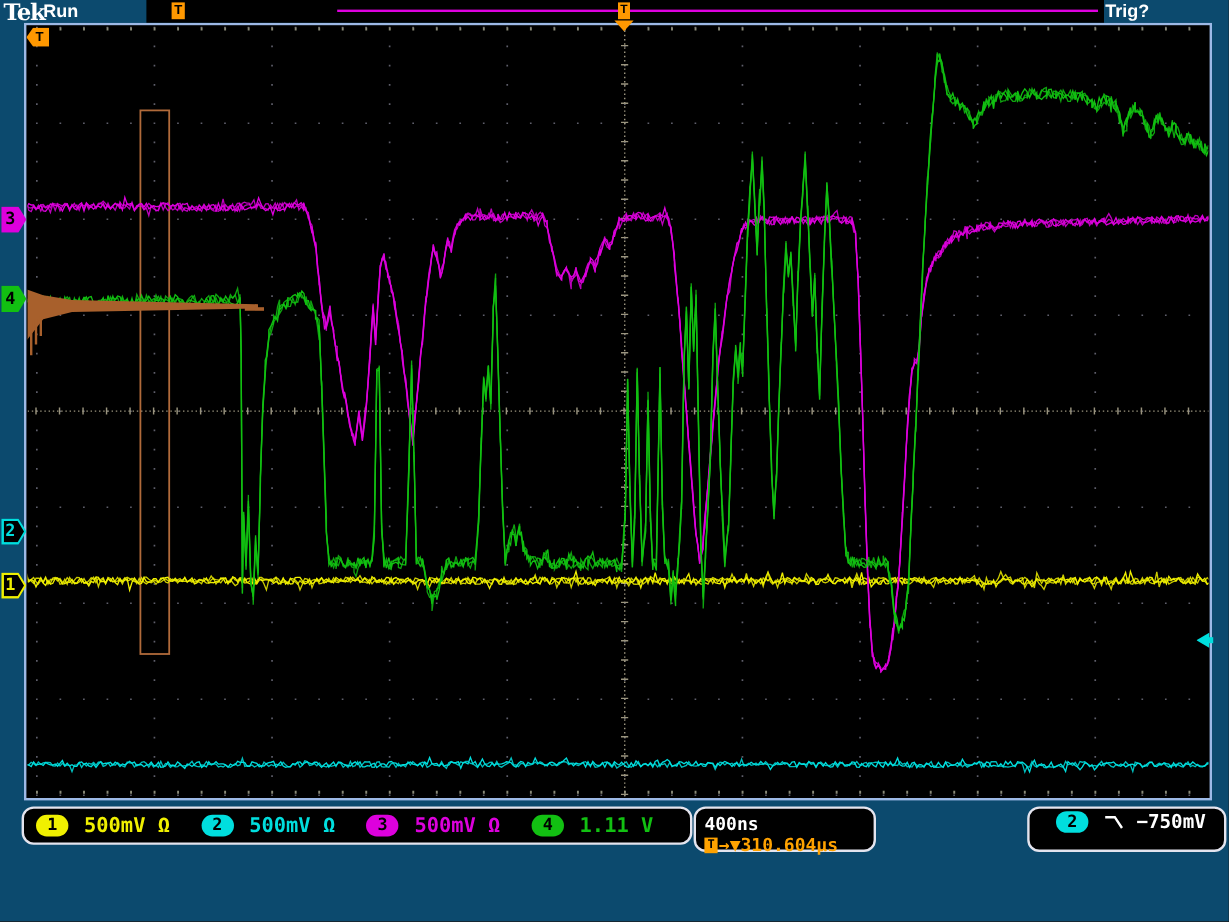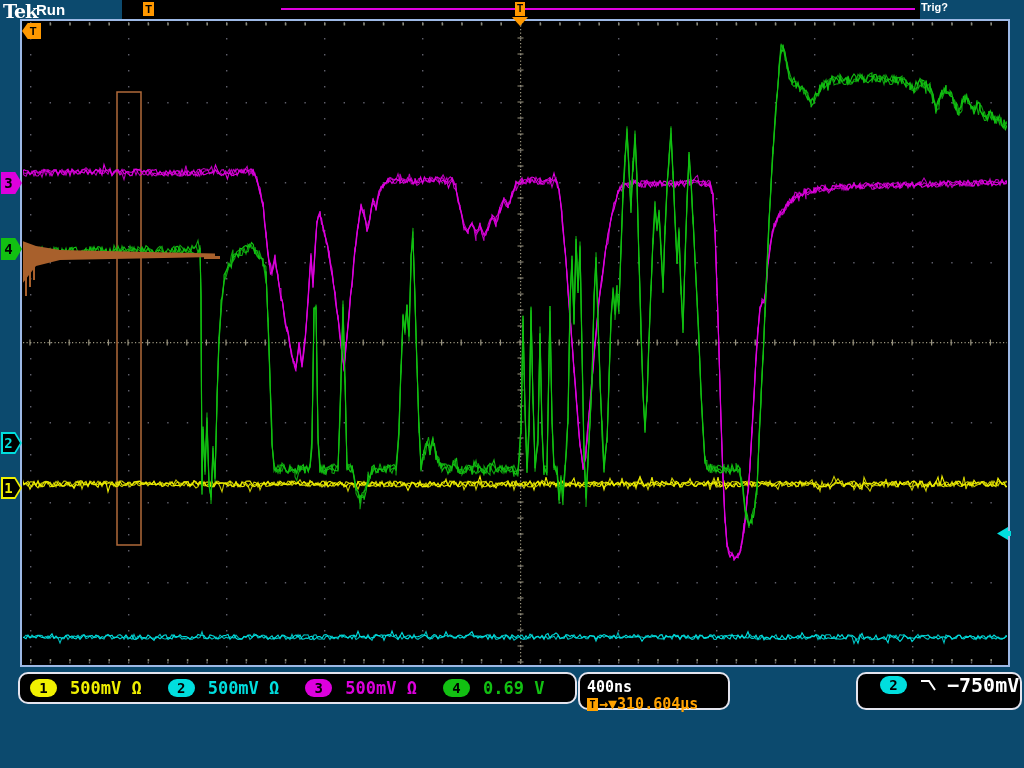--- a/index.html
+++ b/index.html
@@ -6,21 +6,21 @@
   .root{position:relative;width:1024px;height:768px;background:#0c4a6e;overflow:hidden;
         font-family:"Liberation Sans",sans-serif;-webkit-font-smoothing:none;}
   
   .tek-logo{position:absolute;left:3px;top:0px;color:#fff;font-family:"DejaVu Serif",serif;
             font-weight:bold;font-size:19px;letter-spacing:-1px;}
   .run-status{position:absolute;left:36px;top:1px;color:#fff;font-weight:bold;font-size:15px;}
   .record-strip{position:absolute;left:122px;top:0;width:798px;height:19px;background:#000;}
   .record-t{position:absolute;left:21px;top:2px;width:11px;height:14px;background:#ff9800;
             color:#000;font-weight:bold;font-size:11px;line-height:14px;text-align:center;}
   .record-line{position:absolute;left:159px;top:8px;width:634px;height:2px;background:#dd00dd;}
-  .trig-status{position:absolute;left:921px;top:1px;color:#fff;font-weight:bold;font-size:11px;}
+  .trig-status{position:absolute;left:921px;top:1px;color:#fff;font-weight:bold;font-size:15px;}
   
   .trig-handle{position:absolute;left:515px;top:2px;width:10px;height:14px;background:#ff9800;
                color:#000;font-weight:bold;font-size:10px;line-height:14px;text-align:center;}
   .trig-tri{position:absolute;left:512px;top:17px;width:0;height:0;
             border-left:8px solid transparent;border-right:8px solid transparent;
             border-top:9px solid #ff9800;z-index:6;}
   
   .screen{position:absolute;left:20px;top:19px;width:991px;height:649px;}
   .screen svg{position:absolute;left:0;top:0;}
   
@@ -50,21 +50,21 @@
          font-size:14px;line-height:18px;text-align:center;flex:0 0 auto;}
   .ch-label{font-size:17px;margin-left:13px;margin-right:26px;white-space:pre;}
   .tbox{left:578px;top:672px;width:152px;height:38px;padding:5px 0 0 7px;font-size:15px;line-height:17px;}
   .delay-row{color:#ffa200;display:flex;align-items:center;}
   .tbox-t{display:inline-block;width:11px;height:13px;background:#ffa200;color:#000;
           font-size:10px;line-height:13px;text-align:center;margin-right:1px;}
   .ratebox{left:736px;top:672px;width:116px;height:38px;padding:1px 0 0 7px;font-size:15px;line-height:17px;}
   .trigbox{left:856px;top:672px;width:166px;height:38px;display:flex;align-items:flex-start;padding:2px 0 0 22px;}
   .trigbox .badge{margin-top:0px;}
   .slope-icon{margin:2px 8px 0 12px;}
-  .trig-level{font-size:20px;line-height:18px;}
+  .trig-level{font-size:16px;line-height:18px;}
   .datebox{left:903px;top:729px;width:119px;height:38px;padding:1px 0 0 7px;font-size:15px;line-height:17px;}
 </style>
 </head>
 <body>
 
 <div class="root">
 
   <div class="tek-logo">Tek</div>
   <div class="run-status">Run</div>
   <div class="record-strip">
@@ -128,21 +128,21 @@
   <div class="lvl-arrow-tail"></div>
 
   <div class="box chbox">
     <span class="badge" style="background: rgb(240, 240, 0);">1</span>
     <span class="ch-label" style="color: rgb(240, 240, 0);">500mV Ω</span>
     <span class="badge" style="background: rgb(0, 222, 222);">2</span>
     <span class="ch-label" style="color: rgb(0, 222, 222);">500mV Ω</span>
     <span class="badge" style="background: rgb(221, 0, 221);">3</span>
     <span class="ch-label" style="color: rgb(221, 0, 221);">500mV Ω</span>
     <span class="badge" style="background: rgb(18, 192, 18);">4</span>
-    <span class="ch-label" style="color: rgb(18, 192, 18);">0.69 V</span>
+    <span class="ch-label" style="color: rgb(18, 192, 18);">1.11 V</span>
   </div>
 
   <div class="box tbox">
     <div>400ns</div>
     <div class="delay-row">
       <span class="tbox-t">T</span>
         <span>→▼</span>
         <span>310.604µs</span>
     </div>
   </div>

